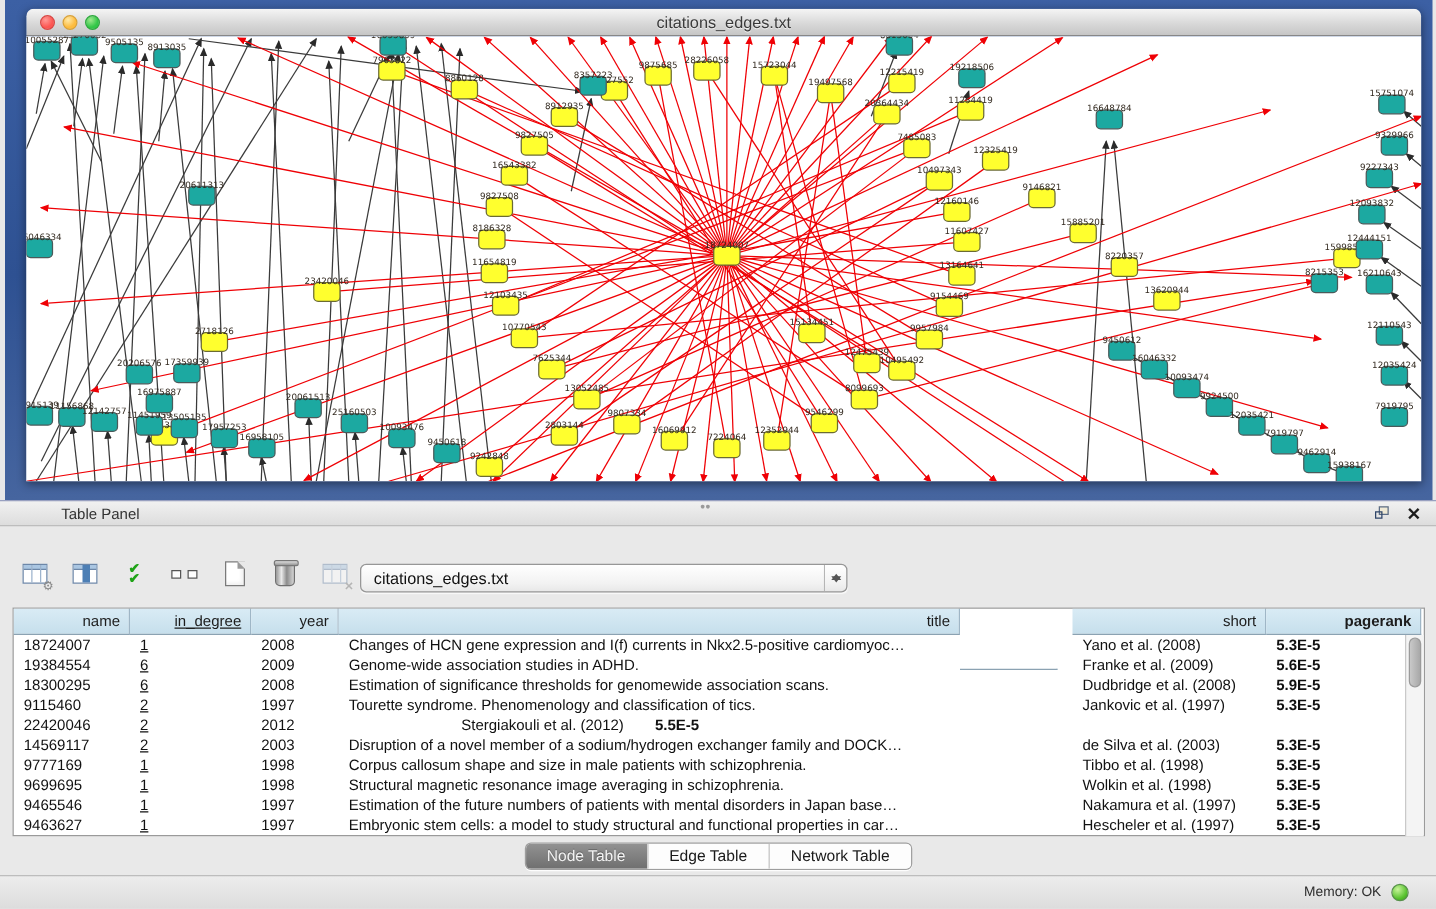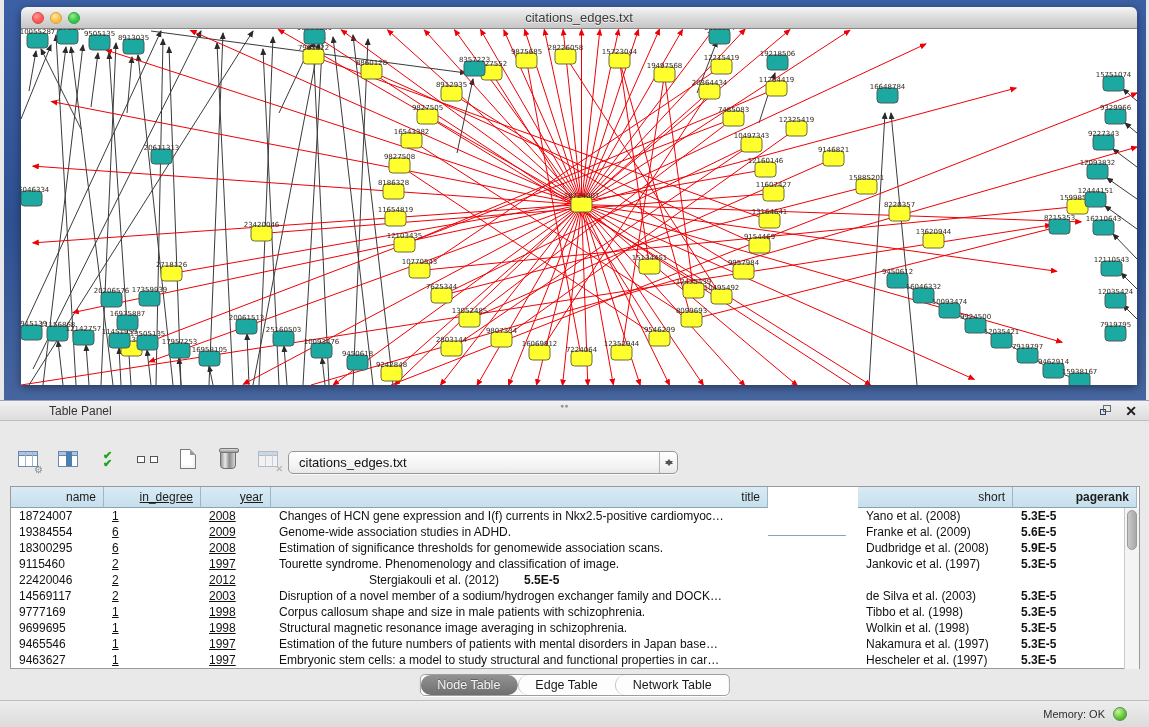--- a/index.html
+++ b/index.html
@@ -76,32 +76,32 @@
   #dtable { left:10px; top:486px; width:1130px; height:183px; background:#fff; border:1px solid #9a9a9a; }
   #thead { display:flex; height:21px; }
   .hcell { background:linear-gradient(180deg,#d9ebf5,#c6dfec);
     border-right:1px solid #9fb6c6; border-bottom:1px solid #8ba2b2;
     font-size:12px; color:#1c1c1c; text-align:right; padding:0 7px; line-height:20px;
     white-space:nowrap; overflow:hidden; }
   .hcell .sort { font-size:10px; margin-right:3px; color:#223; }
   #tbody .trow { display:flex; height:16px; }
   #tbody .trow div { font-size:12px; color:#111; line-height:16px; padding:0 8px;
     white-space:nowrap; overflow:hidden; }
-  .c0{width:93px;} .c1{width:97px;text-decoration:underline;} .c2{width:70px;text-decoration:underline;} .c3{width:497px;} .c4{width:78px;margin-top:48px;} .c5{width:155px;margin-left:12px;} .c6{width:124px;font-weight:bold;}
+  .c0{width:93px;} .c1{width:97px;text-decoration:underline;} .c2{width:70px;} .c3{width:497px;} .c4{width:78px;margin-top:48px;} .c5{width:155px;margin-left:12px;} .c6{width:124px;font-weight:bold;}
   #vscroll { position:absolute; right:0; top:21px; width:15px; height:161px;
     background:#f4f4f4; border-left:1px solid #c9c9c9; }
   #vthumb { position:absolute; left:2px; top:2px; width:10px; height:40px; border-radius:6px;
     background:linear-gradient(90deg,#c9c9c9,#a8a8a8); border:1px solid #9b9b9b; }
 
   
   #tabs { top:674px; left:50%; transform:translateX(-50%); display:flex; height:22px;
     border:1px solid #9e9e9e; border-radius:5px; overflow:hidden; background:#fdfdfd;
     box-shadow:0 1px 0 rgba(255,255,255,.9); }
   .tab { padding:0 17px; line-height:21px; font-size:12.5px; color:#1a1a1a; background:#fdfdfd;
-    border-left:1px solid #c4c4c4;border-radius:10px; }
+    border-left:1px solid #c4c4c4; }
   .tab:first-child { border-left:none; }
   .tab.sel { background:linear-gradient(180deg,#929292,#6f6f6f); color:#f3f3f3;
     text-shadow:0 -1px 0 rgba(0,0,0,.3); }
 
   
   #statusbar { left:0; top:700px; width:1149px; height:27px;
     background:linear-gradient(180deg,#ededed,#dcdcdc); border-top:1px solid #bdbdbd; }
   #mem-label { position:absolute; right:44px; top:0; line-height:26px; font-size:11px; color:#2e2e2e; }
   #mem-dot { position:absolute; right:22px; top:6px; width:14px; height:14px; border-radius:50%;
     background:radial-gradient(circle at 35% 30%,#c8f59a,#55c02c 65%,#3f9c1d); border:1px solid #57914a; }
@@ -730,21 +730,21 @@
         <div class="c2">2008</div>
         <div class="c3">Estimation of significance thresholds for genomewide association scans.</div>
         <div class="c4">0</div>
         <div class="c5">Dudbridge et al. (2008)</div>
         <div class="c6">5.9E-5</div>
       </div>
       <div class="trow">
         <div class="c0">9115460</div>
         <div class="c1">2</div>
         <div class="c2">1997</div>
-        <div class="c3">Tourette syndrome. Phenomenology and classification of image.</div>
+        <div class="c3">Tourette syndrome. Phenomenology and classification of tics.</div>
         <div class="c4">0</div>
         <div class="c5">Jankovic et al. (1997)</div>
         <div class="c6">5.3E-5</div>
       </div>
       <div class="trow">
         <div class="c0">22420046</div>
         <div class="c1">2</div>
         <div class="c2">2012</div>
         <div class="c4">0</div>
         <div class="c5">Stergiakouli et al. (2012)</div>

